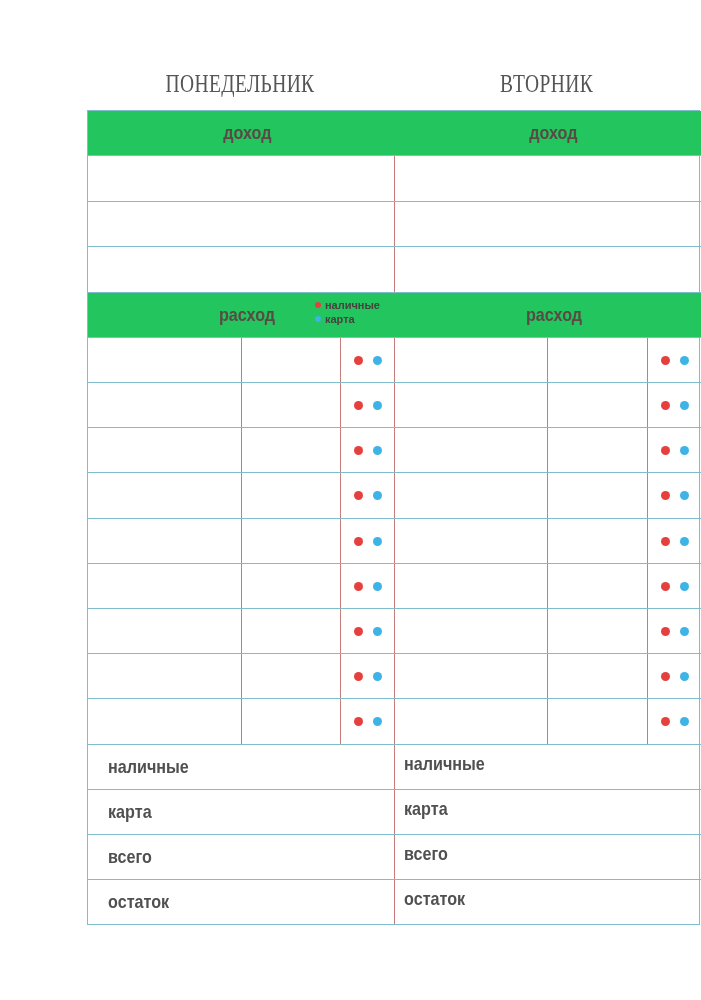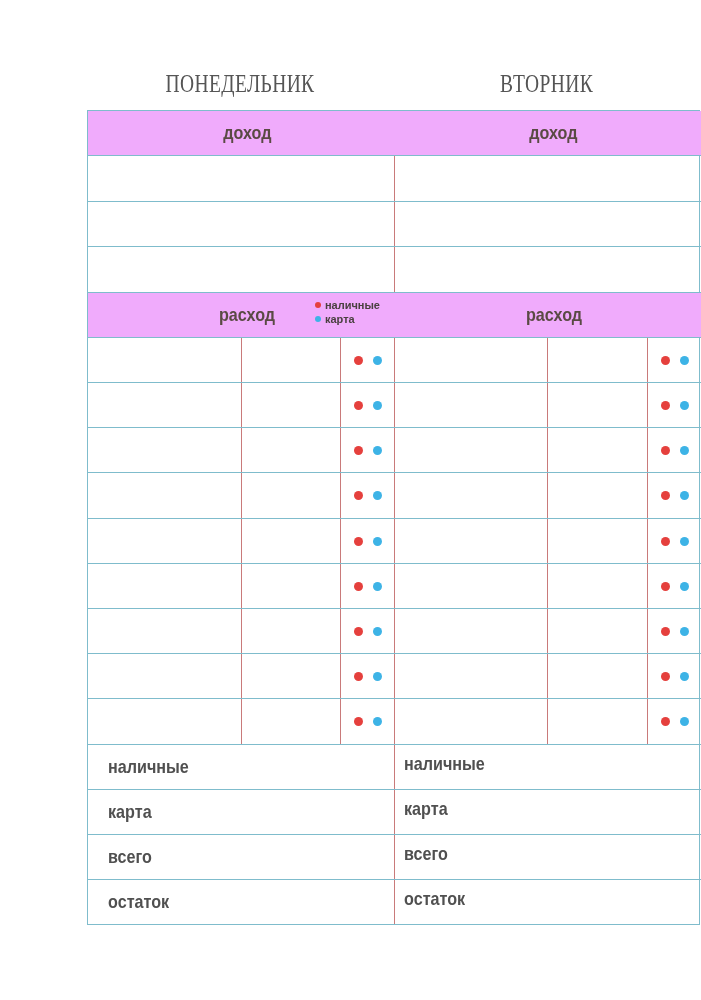--- a/index.html
+++ b/index.html
@@ -47,21 +47,21 @@
     #col-tue { left: 306px; width: 307px; }
 
     .row {
       position: absolute;
       left: 0;
       width: 100%;
       box-sizing: border-box;
       border-bottom: 1.5px solid #7fbccc;
     }
     .header-row {
-      background: #f0abfc;
+      background: #22c55e;
       display: flex;
       align-items: center;
       justify-content: center;
       padding-left: 12px;
     }
     .header-label {
       font-weight: bold;
       font-size: 19px;
       color: #5a4a44;
       transform: scaleX(0.85);

